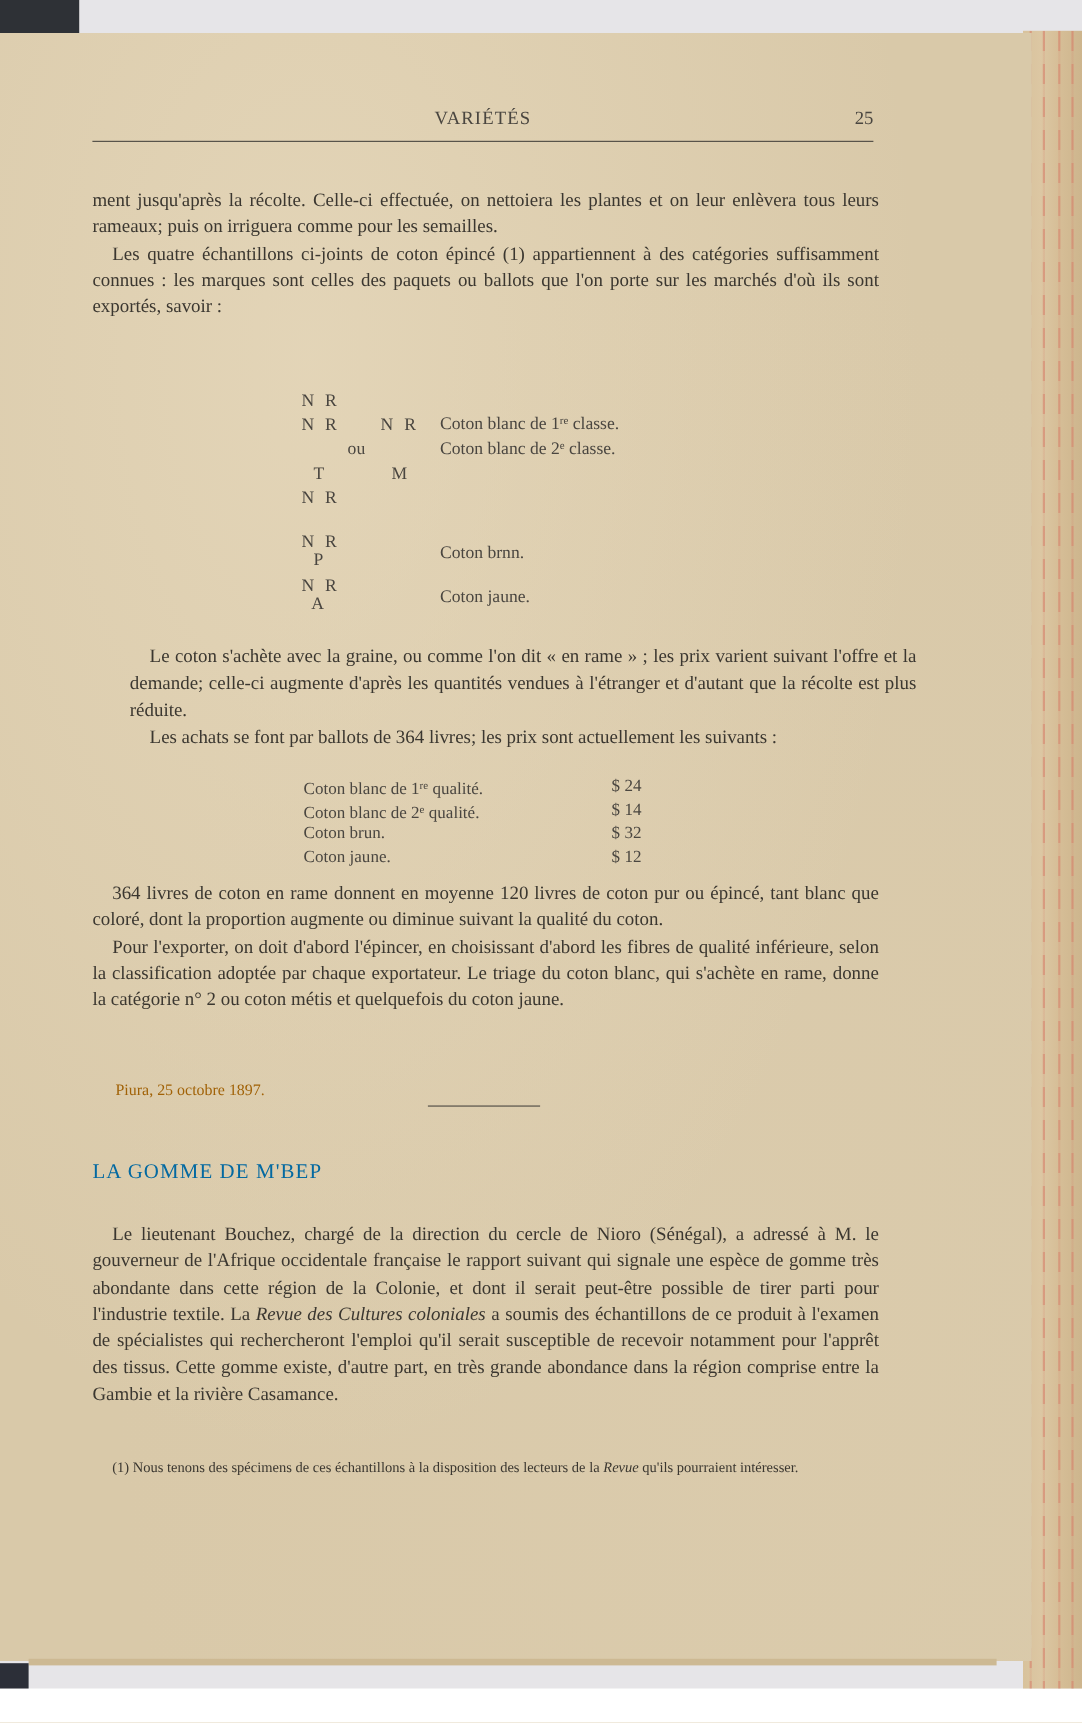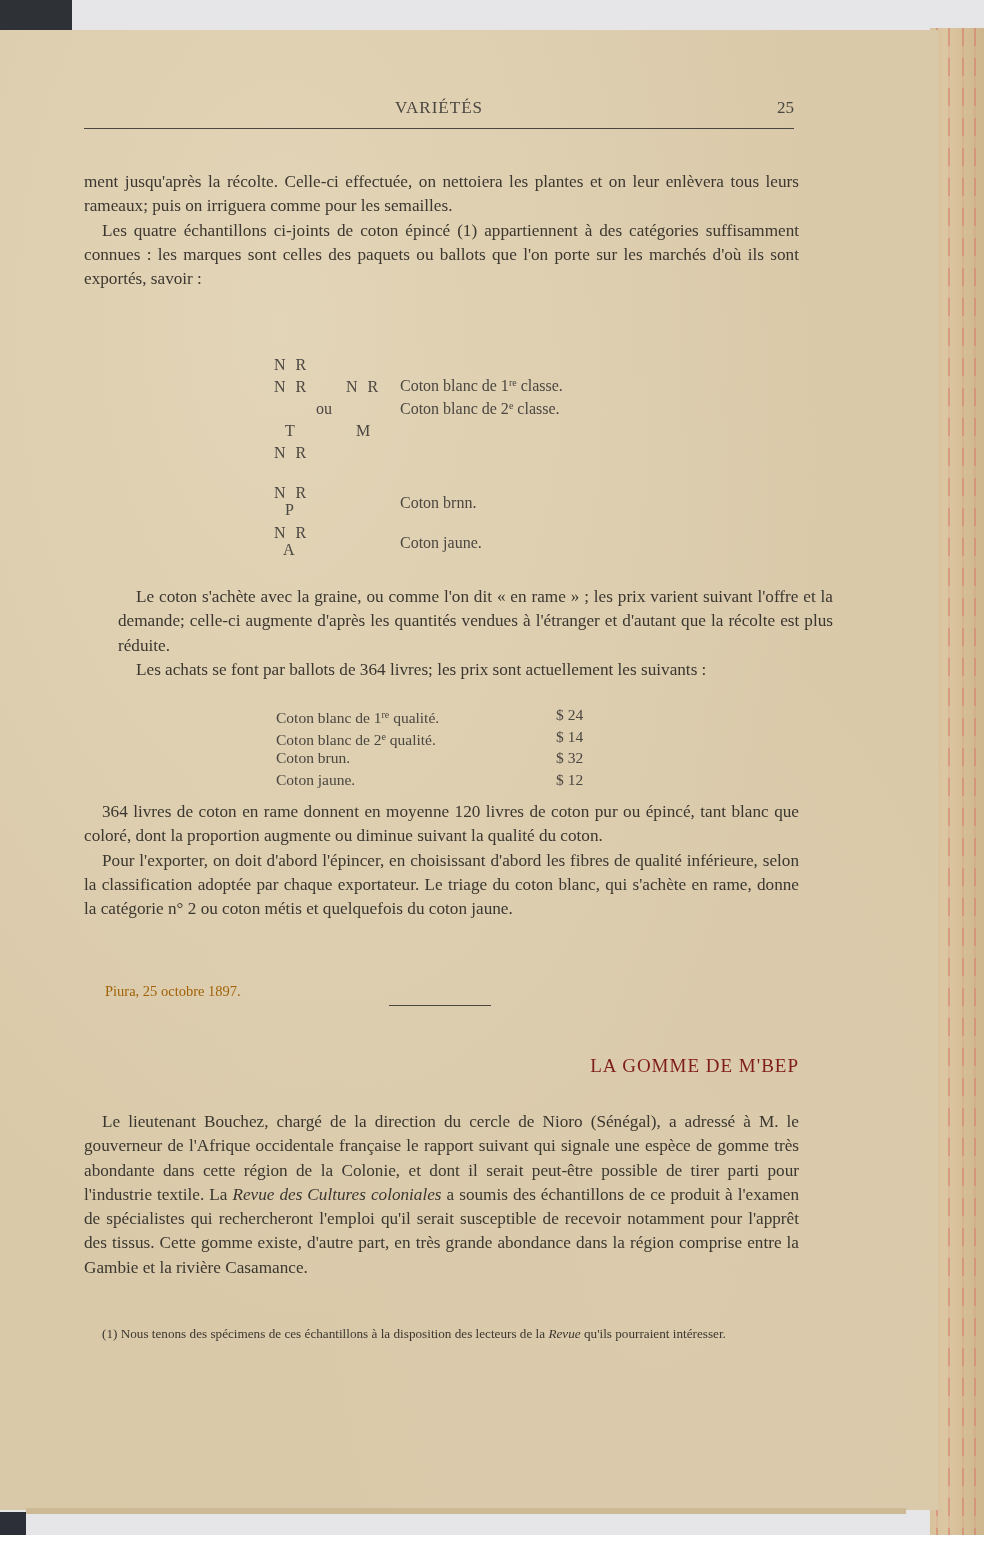--- a/index.html
+++ b/index.html
@@ -81,21 +81,21 @@
     .price-value { position: absolute; left: 280px; }
     .signature {
       position: absolute; left: 105px; top: 983px; font-size: 14.5px; color: #a16207;
     }
     .sep-rule {
       position: absolute; left: 389px; top: 1005px; width: 102px; height: 0;
       border-top: 1.5px solid #4a4640;
     }
     .section-title {
       position: absolute; left: 84px; width: 715px; top: 1055px;
-      text-align: right; font-size: 19px; letter-spacing: 1px; color: #7f1d1d;
+      text-align: left; font-size: 19px; letter-spacing: 1px; color: #0369a1;
     }
     .footnote {
       position: absolute; left: 84px; top: 1327px; width: 715px;
       font-size: 13.2px; line-height: 14px; color: #3b3730; text-align: justify;
     }
     .footnote p { margin: 0; }
     .source-credit {
       position: absolute; right: 6px; top: 1616px;
       font-family: "DejaVu Sans", sans-serif; font-size: 13px; color: #555555;
     }

